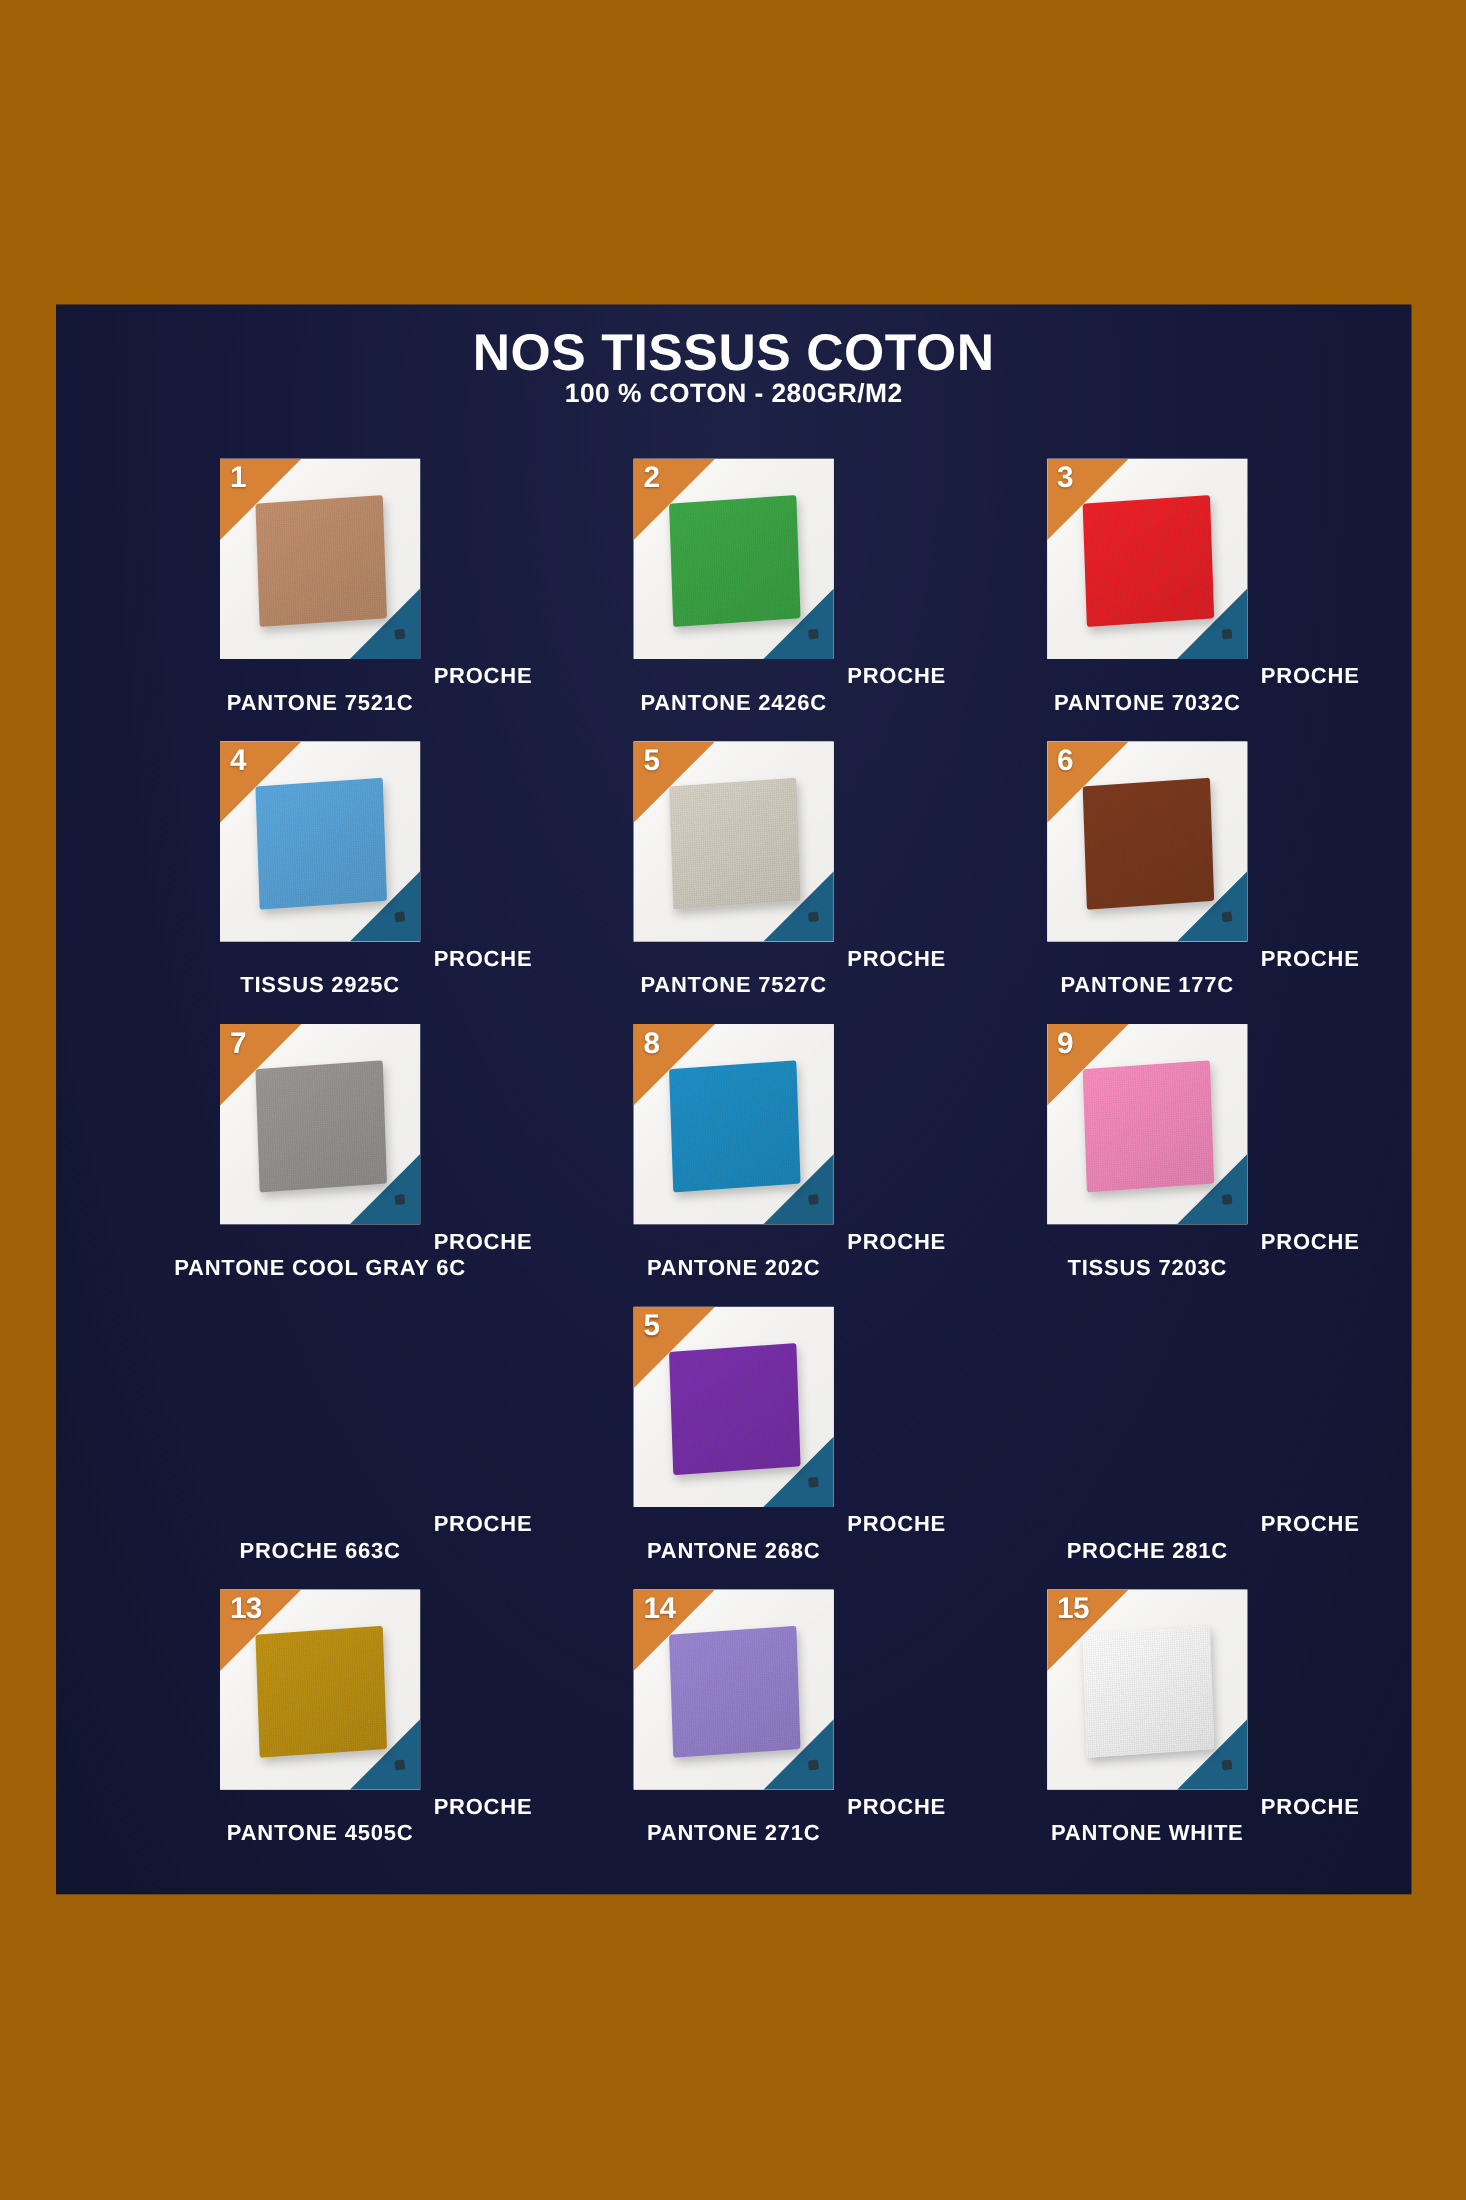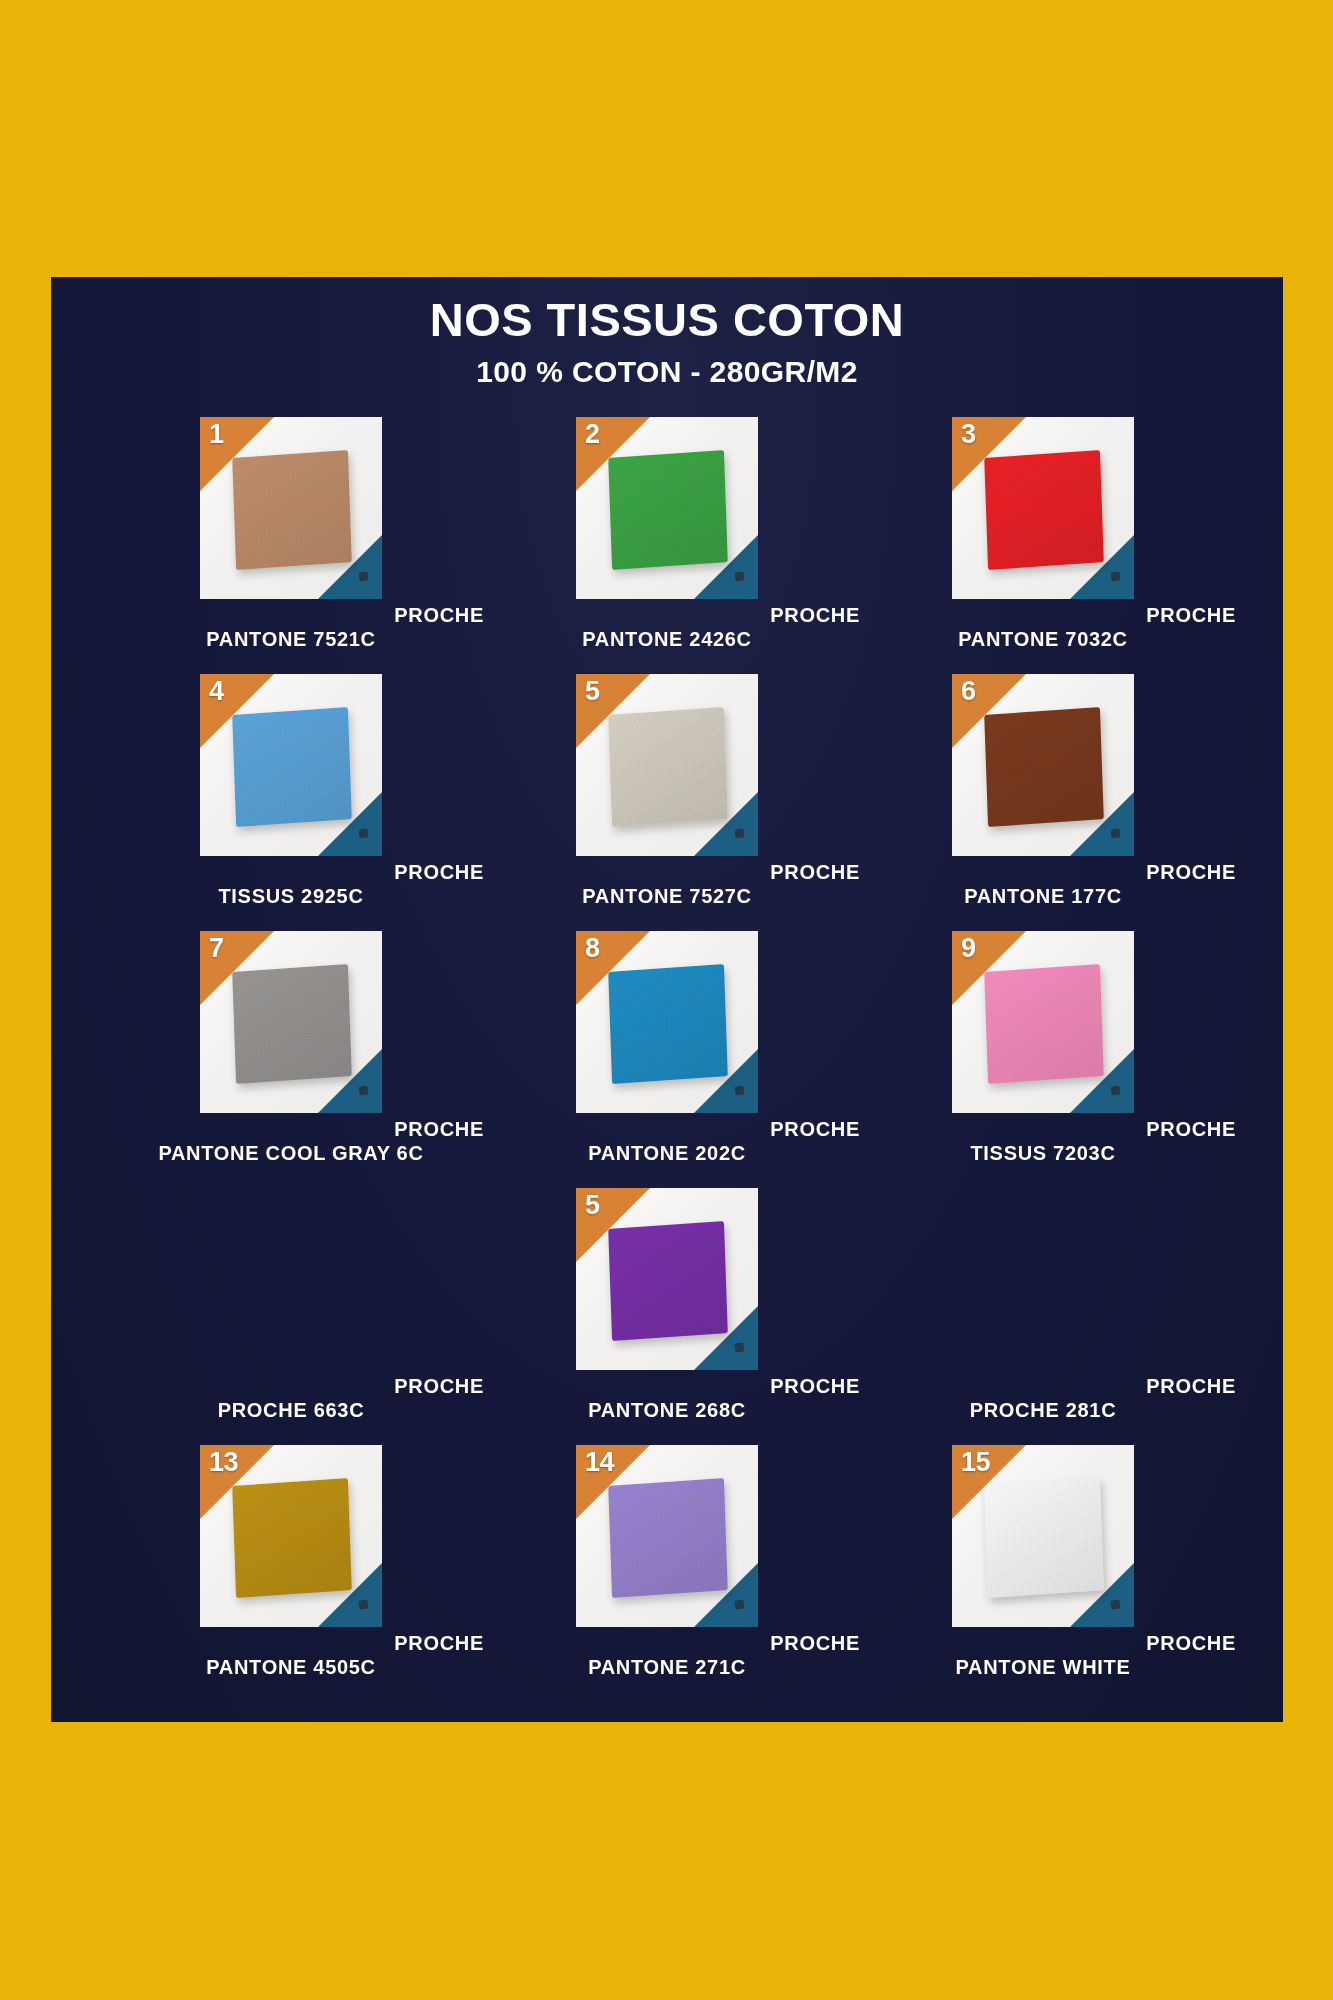--- a/index.html
+++ b/index.html
@@ -43,25 +43,25 @@
     color: #ffffff;
     font-size: 47px;
     font-weight: bold;
     letter-spacing: 0.5px;
     line-height: 1.05;
     white-space: nowrap;
   }
   .poster-subtitle {
     position: absolute;
     left: 0;
-    top: 79px;
+    top: 68px;
     width: 100%;
     text-align: center;
     color: #ffffff;
-    font-size: 30px;
+    font-size: 24px;
     font-weight: bold;
     letter-spacing: 0.4px;
     line-height: 1.05;
     white-space: nowrap;
   }
 
   
   #grid {
     position: absolute;
     left: 0;
@@ -179,21 +179,21 @@
     font-weight: bold;
     letter-spacing: 0.7px;
     line-height: 1.22;
   }
   .caption .l1 { display: block; text-align: right; }
   .caption .l2 { display: block; white-space: nowrap; }
 </style>
 </head>
 <body style="background: rgb(250, 241, 232);">
 
-<div id="page" style="background: #eab308;">
+<div id="page" style="background: #a16207;">
 
   <div id="panel">
 
     <div class="poster-title">NOS TISSUS COTON</div>
 
     <div class="poster-subtitle">100 % COTON - 280GR/M2</div>
 
     <div id="grid">
         <div class="grid-row">
           <div class="swatch-cell col-0">

